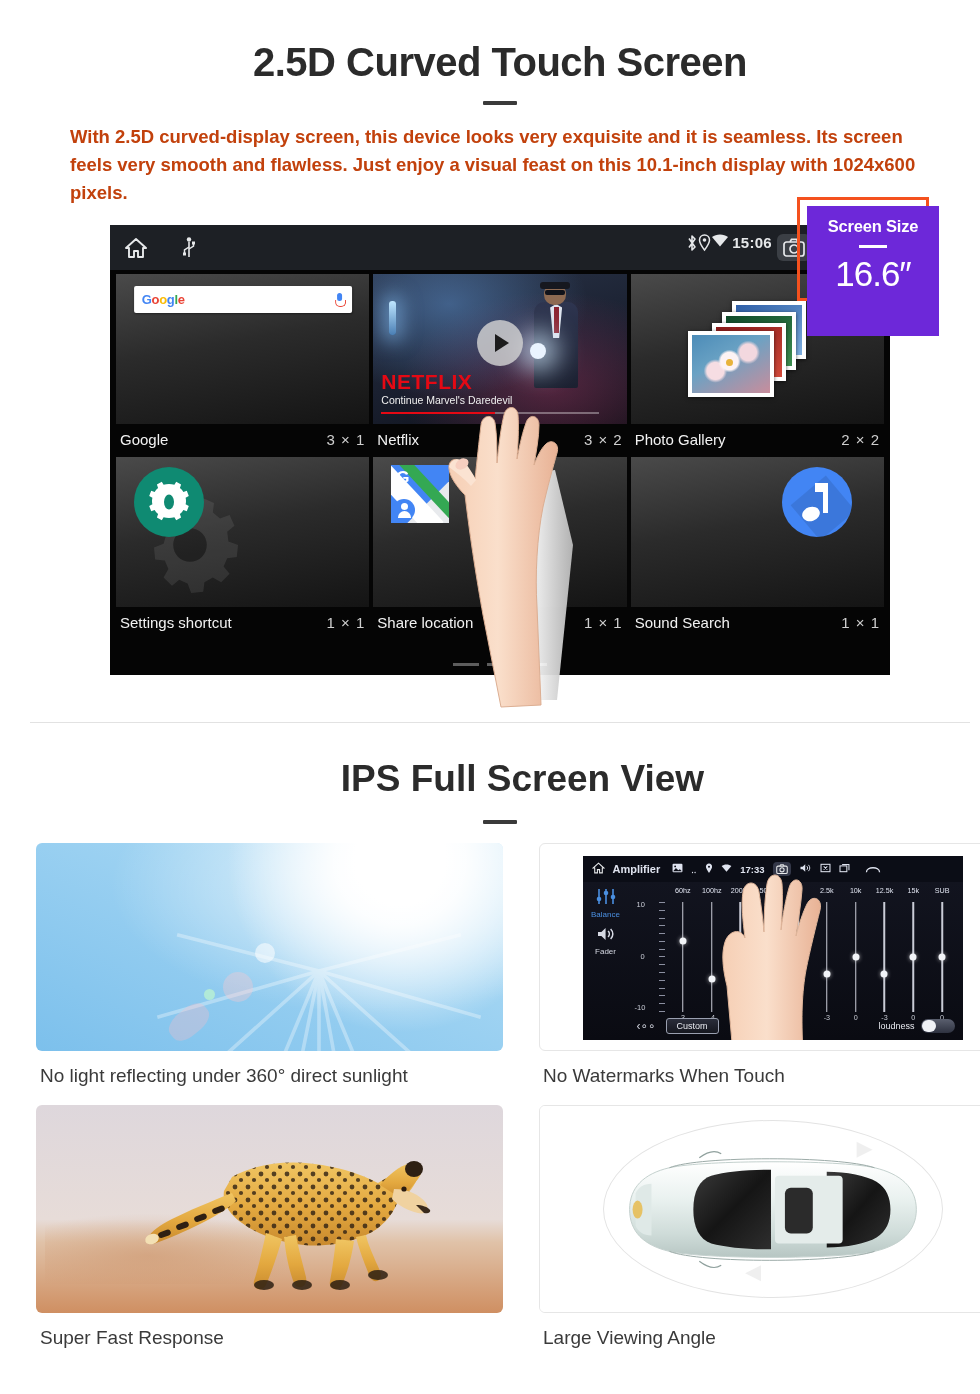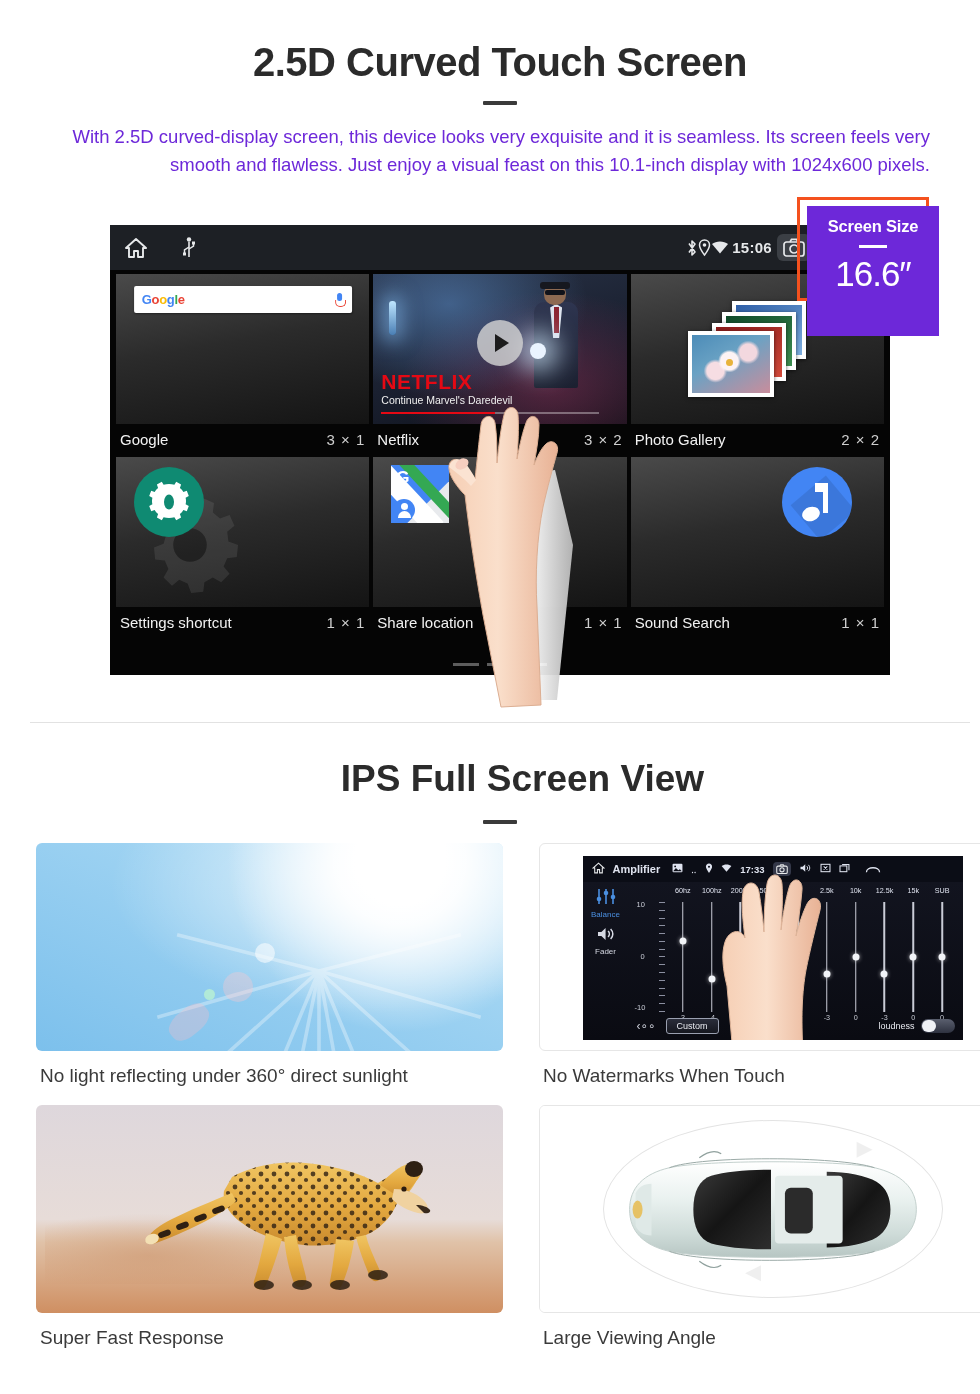--- a/index.html
+++ b/index.html
@@ -19,45 +19,45 @@
     color: #2b2b2b;
     letter-spacing: -0.5px;
     padding-top: 40px;
   }
   .rule {
     width: 34px; height: 4px; background: #3a3a3a;
     margin: 16px auto 0 auto; border-radius: 1px;
   }
   .s1-desc {
     width: 860px; margin: 18px auto 0 auto;
-    text-align: right;
+    text-align: left;
     font-size: 18.5px;
     line-height: 1.5;
-    color: #6d28d9;
-    font-weight: 400;
+    color: #c2410c;
+    font-weight: 700;
   }
 
   
   .device-wrap {
     position: absolute;
     left: 100px; top: 225px;
     width: 780px; height: 450px;
     background: #000;
     overflow: hidden;
   }
   .statusbar {
     height: 45px; background: #1d2025;
     display: flex; align-items: center;
     padding: 0 14px;
     color: #e6e8ea;
     position: relative;
   }
   .sb-left { display: flex; align-items: center; gap: 34px; }
   .sb-right {
-    margin-left: auto; display: flex; align-items: center; 
+    margin-left: auto; display: flex; align-items: flex-start; 
   }
   .sb-ic { display: inline-flex; align-items: center; justify-content: center; }
   .sb-time { font-size: 15px; font-weight: 600; letter-spacing: .3px; margin: 0 5px 0 3px; }
   .sb-hl { background: #3b3f45; border-radius: 6px; padding: 4px 6px; }
 
   .widget-area { background: #050505; height: 405px; position: relative; padding: 4px 6px 0 6px; }
   .wrow { display: flex; gap: 4px; }
   .wcell { flex: 1; position: relative; }
   .wtile {
     height: 150px;

